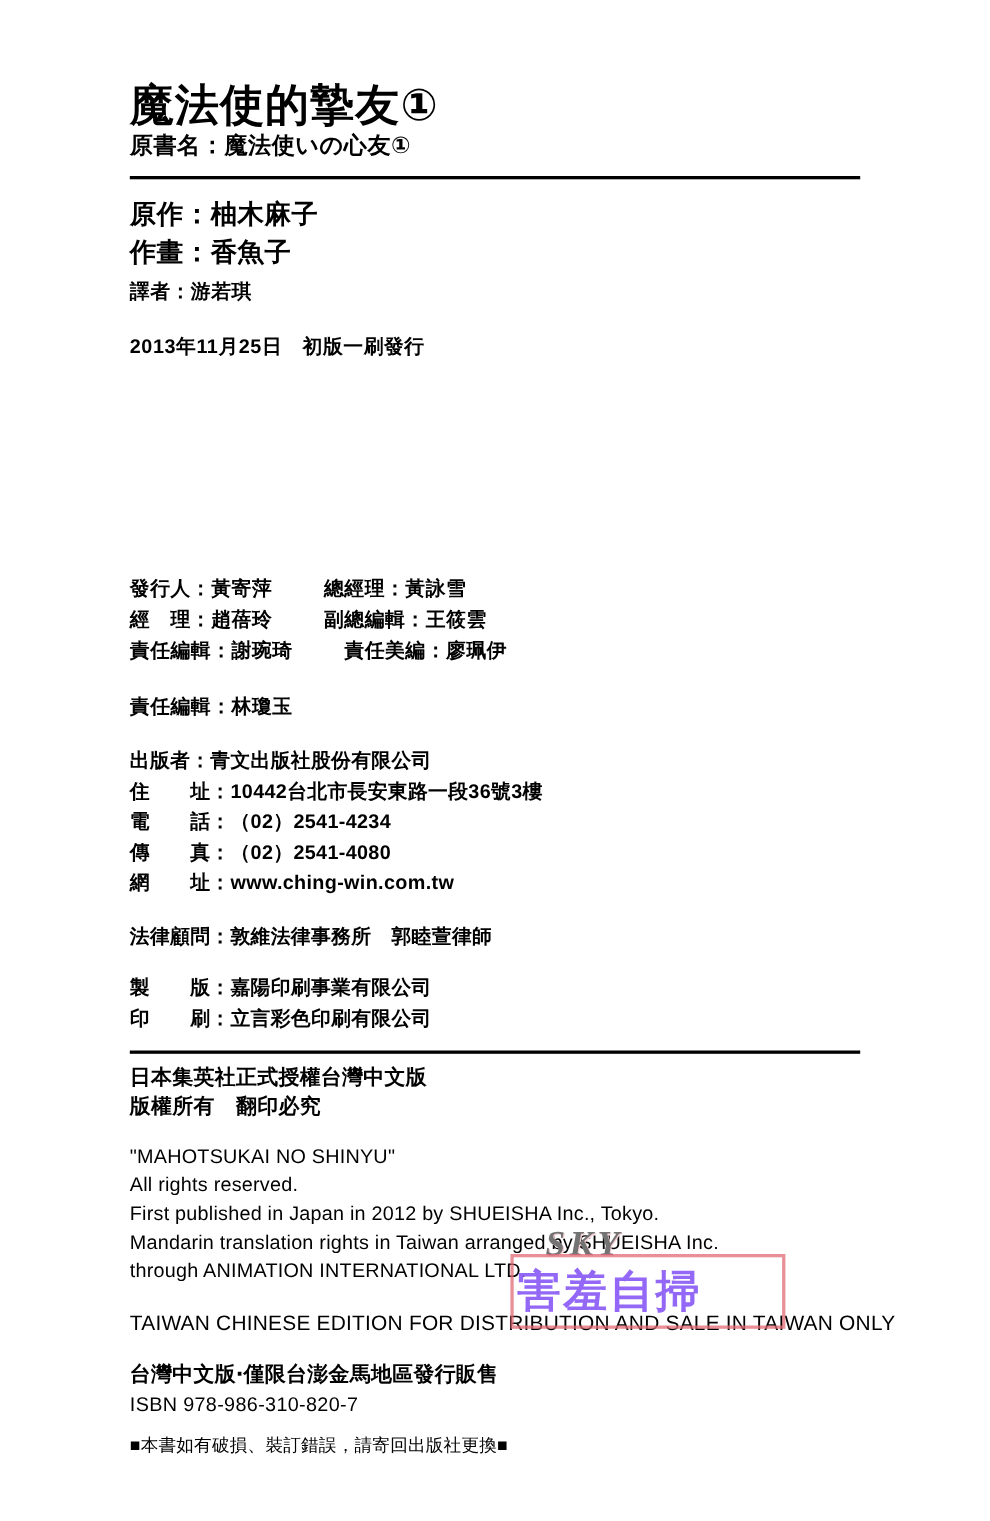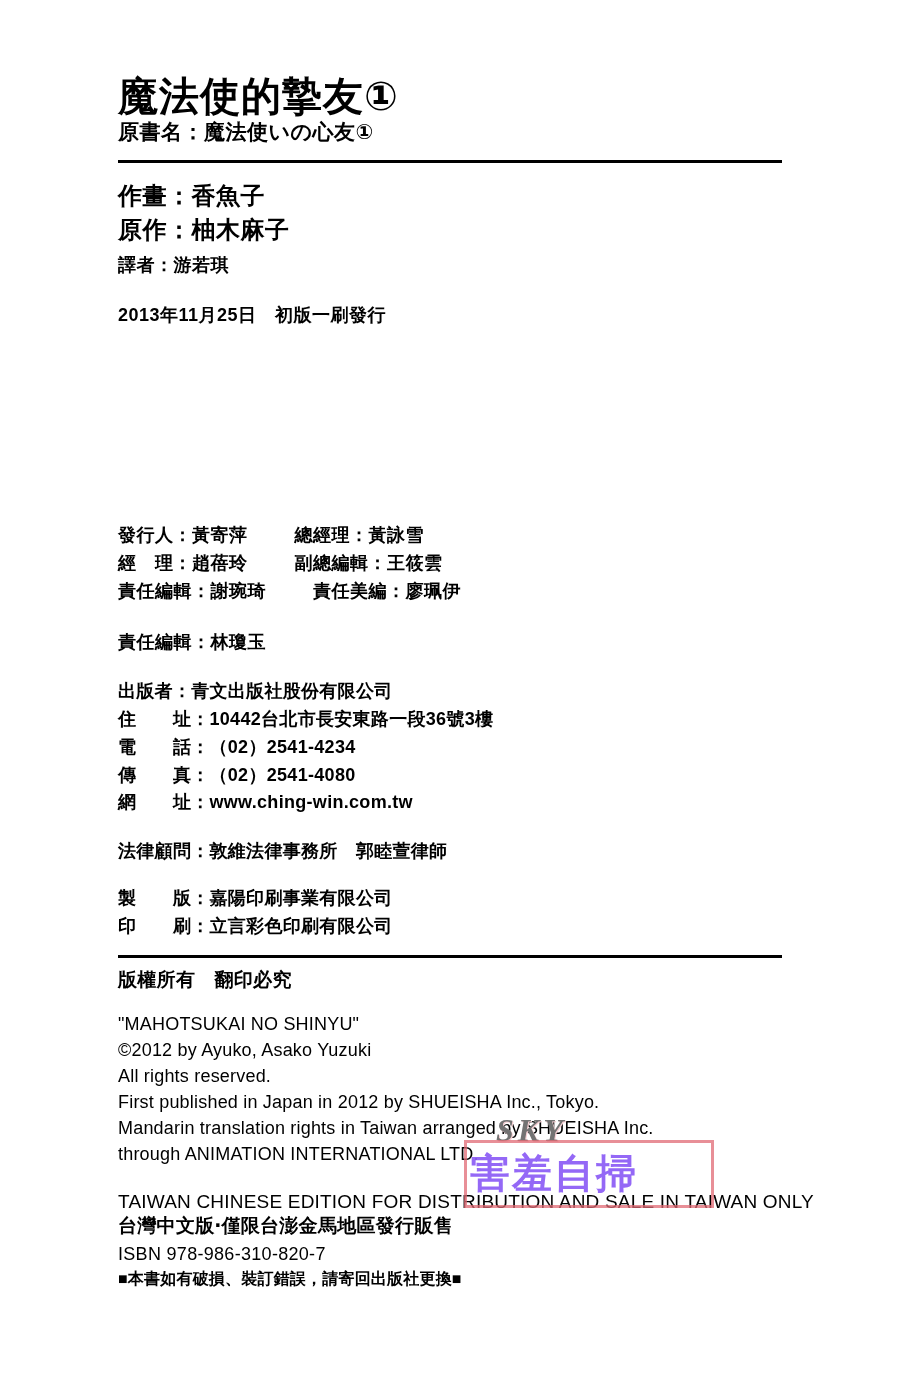--- a/index.html
+++ b/index.html
@@ -160,34 +160,34 @@
   .tw-only {
     font-size: 19px;
     letter-spacing: 0.2px;
     margin-top: 24px;
     white-space: nowrap;
   }
   .tw-cn {
     font-size: 19px;
     font-weight: bold;
     letter-spacing: 0.3px;
-    margin-top: 0;
+    margin-top: 21px;
     white-space: nowrap;
   }
   .isbn {
     font-size: 18px;
     letter-spacing: 0.3px;
     margin-top: 5px;
     white-space: nowrap;
   }
   .damage {
     font-size: 16px;
-    font-weight: bold;
+    font-weight: normal;
     letter-spacing: 0.2px;
-    margin-top: 4px;
+    margin-top: 16px;
     white-space: nowrap;
   }
 
   
   .watermark {
     position: absolute;
     left: 470px;
     top: 1112px;
     width: 280px;
     height: 125px;
@@ -231,22 +231,22 @@
 
 <div class="page">
   <div class="content">
 
     <div class="title-main">魔法使的摯友①</div>
     <div class="title-orig">原書名：魔法使いの心友①</div>
 
     <div class="rule-thick"></div>
 
     <div class="credits">
+      <div class="credit-big">原作：柚木麻子</div>
       <div class="credit-big">作畫：香魚子</div>
-      <div class="credit-big">原作：柚木麻子</div>
       <div class="credit-mid">譯者：游若琪</div>
       <div class="pubdate">2013年11月25日　初版一刷發行</div>
     </div>
 
     <div class="staff">
       <div class="staff-row">
         <span>發行人：黃寄萍</span><span class="col2">總經理：黃詠雪</span>
       </div>
       <div class="staff-row">
         <span>經　理：趙蓓玲</span><span class="col2">副總編輯：王筱雲</span>
@@ -281,26 +281,26 @@
         <span class="pub-label">製　　版：</span><span>嘉陽印刷事業有限公司</span>
       </div>
       <div class="print-row">
         <span class="pub-label">印　　刷：</span><span>立言彩色印刷有限公司</span>
       </div>
     </div>
 
     <div class="rule-bottom"></div>
 
     <div class="rights-cn">
+      <div>日本集英社正式授權台灣中文版</div>
       <div>版權所有　翻印必究</div>
     </div>
 
     <div class="rights-en">
       <div>"MAHOTSUKAI NO SHINYU"</div>
-      <div>©2012 by Ayuko, Asako Yuzuki</div>
       <div>All rights reserved.</div>
       <div>First published in Japan in 2012 by SHUEISHA Inc., Tokyo.</div>
       <div>Mandarin translation rights in Taiwan arranged by SHUEISHA Inc.</div>
       <div>through ANIMATION INTERNATIONAL LTD.</div>
     </div>
 
     <div class="tw-only">TAIWAN CHINESE EDITION FOR DISTRIBUTION AND SALE IN TAIWAN ONLY</div>
     <div class="tw-cn">台灣中文版‧僅限台澎金馬地區發行販售</div>
     <div class="isbn">ISBN 978-986-310-820-7</div>
     <div class="damage">■本書如有破損、裝訂錯誤，請寄回出版社更換■</div>

